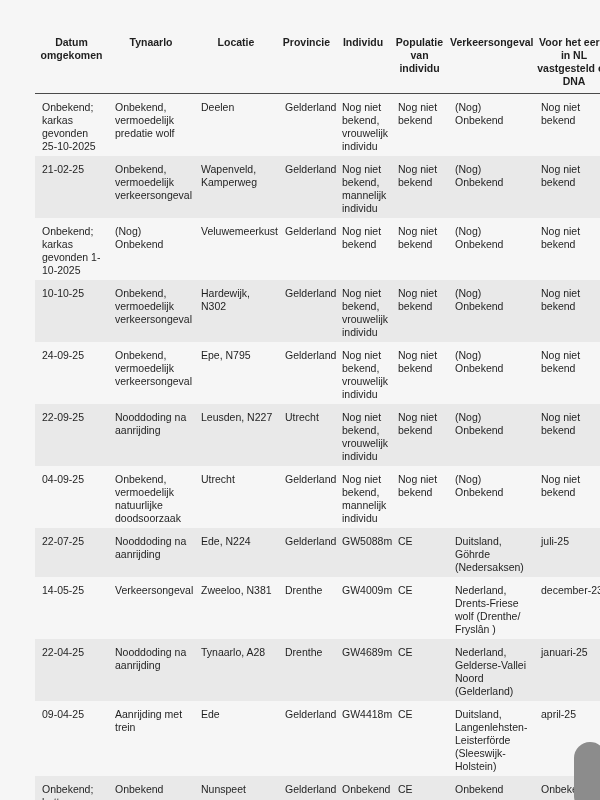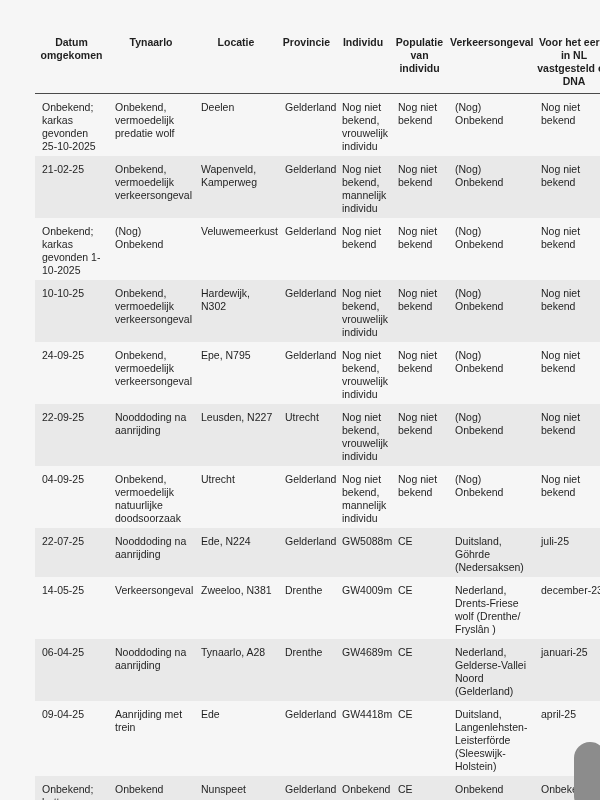--- a/index.html
+++ b/index.html
@@ -164,21 +164,21 @@
           <td>14-05-25</td>
           <td>Verkeersongeval</td>
           <td>Zweeloo, N381</td>
           <td>Drenthe</td>
           <td>GW4009m</td>
           <td>CE</td>
           <td>Nederland, Drents-Friese wolf (Drenthe/ Fryslân )</td>
           <td>december-23</td>
         </tr>
         <tr>
-          <td>06-04-25</td>
+          <td>22-04-25</td>
           <td>Nooddoding na aanrijding</td>
           <td>Tynaarlo, A28</td>
           <td>Drenthe</td>
           <td>GW4689m</td>
           <td>CE</td>
           <td>Nederland, Gelderse-Vallei Noord (Gelderland)</td>
           <td>januari-25</td>
         </tr>
         <tr>
           <td>09-04-25</td>

